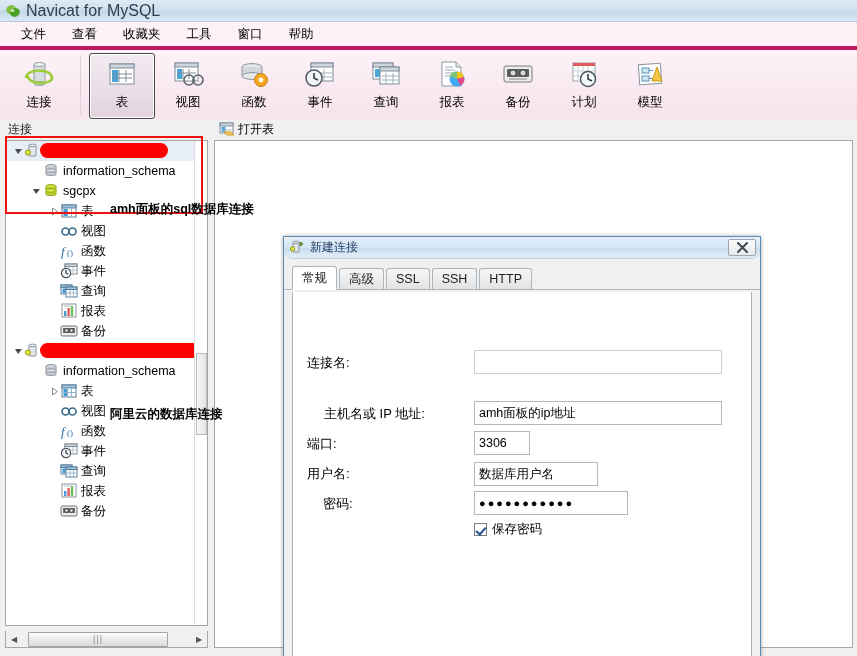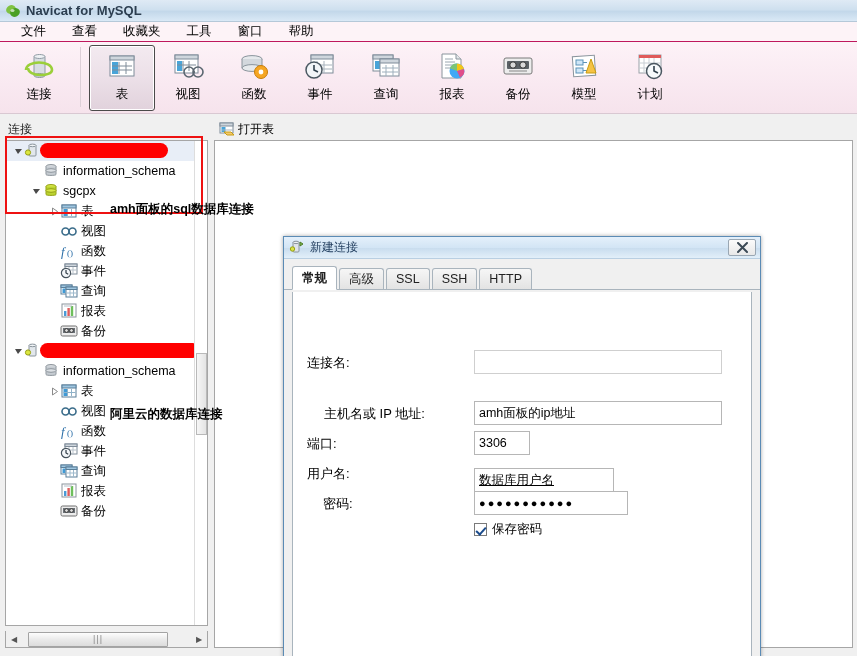--- a/index.html
+++ b/index.html
@@ -16,27 +16,27 @@
 
   
   #titlebar {
     height: 22px;
     background: linear-gradient(to bottom, #dfeaf5 0%, #cfe0ef 45%, #c3d8ea 55%, #dae9f6 100%);
     border-bottom: 1px solid #b5c8d8;
     display: flex; align-items: center;
     padding-left: 5px;
   }
   #titlebar .app-icon { width:16px; height:16px; margin-right:5px; position:relative; }
-  #titlebar .app-title { font-size: 13px; color:#2c3e50;font-weight:bold; }
+  #titlebar .app-title { font-size: 16px; color:#2c3e50; }
 
   
   #menubar {
-    height: 20px;
+    height: 28px;
     background: #fdf3f7;
-    border-bottom: 1px solid #be185d;
+    border-bottom: 4px solid #be185d;
     display: flex; align-items: center;
     padding-left: 8px;
   }
   #menubar .menu-item {
     padding: 3px 13px;
     font-size: 12.5px;
     color: #000;
     cursor: default;
   }
 
@@ -158,20 +158,21 @@
     position:absolute; left:283px; top:117px; width:478px; height:538px;
     background:#f0f0f0;
     border:1px solid #5b8bb5;
     box-shadow: 0 0 4px rgba(0,0,0,.35);
   }
   #dlg-title {
     height:22px;
     background:linear-gradient(to bottom,#e4f0fb 0%, #d3e5f5 50%, #c8dcee 52%, #e2eff9 100%);
     display:flex; align-items:center; padding-left:5px;
     border-bottom:1px solid #b9cfe2;
+    border-radius:9px;
   }
   #dlg-title .dlg-icon { width:16px; height:16px; margin-right:5px; position:relative; }
   #dlg-title .dlg-text { font-size:12px; color:#1f3b5c; flex:1; }
   #dlg-close {
     width:28px; height:17px; margin-right:4px;
     background:linear-gradient(to bottom,#fbfbfb,#e8e8e8);
     border:1px solid #9aa7b3; border-radius:2px;
     display:flex; align-items:center; justify-content:center;
     font-size:11px; color:#4a4a4a;
   }
@@ -189,21 +190,21 @@
     border:1px solid #a9b4bd; border-bottom:none;
     border-radius:3px 3px 0 0;
     margin-right:2px;
     color:#222;
   }
   .dtab.active {
     height:24px;
     background:#fff;
     border-bottom:1px solid #fff;
     position:relative; top:1px;
-    font-weight:bold;
+    font-weight:normal;
   }
   #dlg-panel {
     position:absolute; left:8px; top:55px; right:8px; bottom:43px;
     background:#fff; border:1px solid #a9b4bd; border-top:none;
   }
   .frow { position:absolute; display:flex; align-items:center; }
   .flabel { font-size:13px; color:#000; }
   .finput {
     border:1px solid #b6b6b6; background:#fff;
     height:24px; font-size:12.5px; padding:0 4px;
@@ -355,41 +356,41 @@
         <circle cx="22" cy="13" r="3.2" fill="#d9d9d9" stroke="#333"></circle>
         <rect x="8" y="18" width="18" height="2" fill="#b9b9b9"></rect>
       </svg>
     </span>
     <span class="tb-label">备份</span>
   </div>
 
   <div class="tb-btn">
     <span class="tb-ico">
       <svg width="34" height="30" viewBox="0 0 34 30">
+        <rect x="6" y="3" width="22" height="18" fill="#fff" stroke="#9aa1a8"></rect>
+        <rect x="6" y="3" width="22" height="3" fill="#e05b5b"></rect>
+        <path d="M11 6 v15 M16 6 v15 M21 6 v15 M6 11 h22 M6 16 h22" stroke="#c8ced4" fill="none"></path>
+        <circle cx="21" cy="19" r="7.5" fill="#f7fafc" stroke="#4a5761" stroke-width="1.5"></circle>
+        <path d="M21 14 v5 l4 2" stroke="#30404c" stroke-width="1.6" fill="none"></path>
+      </svg>
+    </span>
+    <span class="tb-label">计划</span>
+  </div>
+
+  <div class="tb-btn">
+    <span class="tb-ico">
+      <svg width="34" height="30" viewBox="0 0 34 30">
         <path d="M6 4 h22 v20 H6 Z" fill="#fff" stroke="#8a949c" transform="rotate(-4 17 14)"></path>
         <rect x="9" y="8" width="7" height="5" fill="#cfe6f7" stroke="#5d93b8"></rect>
         <rect x="9" y="16" width="7" height="5" fill="#cfe6f7" stroke="#5d93b8"></rect>
         <path d="M16 10.5 h4 M16 18.5 h4" stroke="#5d93b8"></path>
         <path d="M24 7 l5 14 h-10 Z" fill="#f6c344" stroke="#c89c12"></path>
       </svg>
     </span>
     <span class="tb-label">模型</span>
-  </div>
-
-  <div class="tb-btn">
-    <span class="tb-ico">
-      <svg width="34" height="30" viewBox="0 0 34 30">
-        <rect x="6" y="3" width="22" height="18" fill="#fff" stroke="#9aa1a8"></rect>
-        <rect x="6" y="3" width="22" height="3" fill="#e05b5b"></rect>
-        <path d="M11 6 v15 M16 6 v15 M21 6 v15 M6 11 h22 M6 16 h22" stroke="#c8ced4" fill="none"></path>
-        <circle cx="21" cy="19" r="7.5" fill="#f7fafc" stroke="#4a5761" stroke-width="1.5"></circle>
-        <path d="M21 14 v5 l4 2" stroke="#30404c" stroke-width="1.6" fill="none"></path>
-      </svg>
-    </span>
-    <span class="tb-label">计划</span>
   </div>
 </div>
 
 <div id="body">
 
   <div id="leftpane">
     <div id="lp-header">连接</div>
 
     <div id="tree-outer">
       <div id="tree">
@@ -679,21 +680,21 @@
       <div class="finput" style="position:absolute; left:181px; top:109px; width:248px;">amh面板的ip地址</div>
 
       <div class="frow" style="left:14px; top:143px;">
         <span class="flabel">端口:</span>
       </div>
       <div class="finput" style="position:absolute; left:181px; top:139px; width:56px;">3306</div>
 
       <div class="frow" style="left:14px; top:173px;">
         <span class="flabel">用户名:</span>
       </div>
-      <div class="finput" style="position:absolute; left:181px; top:176px; width:140px;text-decoration:underline;">数据库用户名</div>
+      <div class="finput" style="position:absolute; left:181px; top:170px; width:124px;">数据库用户名</div>
 
       <div class="frow" style="left:14px; top:203px;margin-left:16px;">
         <span class="flabel">密码:</span>
       </div>
       <div class="finput pw-dots" style="position:absolute; left:181px; top:199px; width:154px;">●●●●●●●●●●●</div>
 
       <div class="fcheck" style="position:absolute; left:181px; top:229px;">
         <span class="cbox"></span>
         <span>保存密码</span>
       </div>

